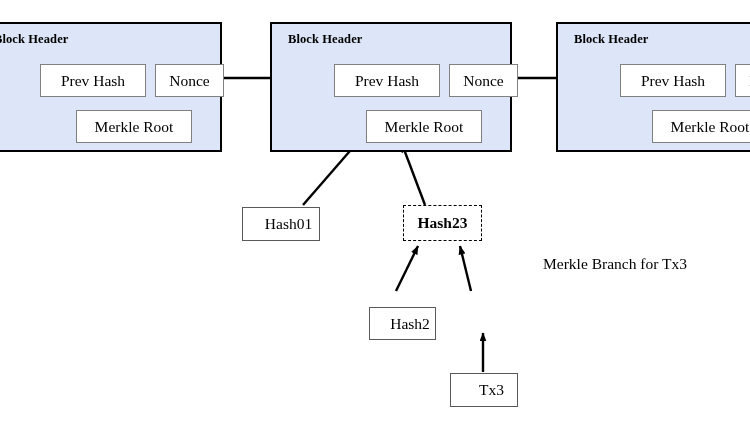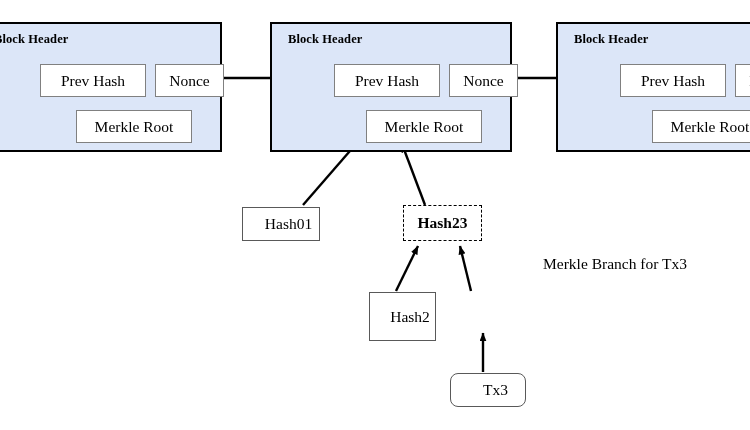--- a/index.html
+++ b/index.html
@@ -134,20 +134,20 @@
   </div>
   <div class="block-title" style="left:574px; top:32px;">Block Header</div>
   <div class="field" style="left:584px; top:64px; width:106px; height:33px;">Prev Hash</div>
   <div class="field" style="left:699px; top:64px; width:69px; height:33px;">Nonce</div>
   <div class="field" style="left:616px; top:110px; width:116px; height:33px;">Merkle Root</div>
 
   <div class="node solid" style="left:242px; top:207px; width:78px; height:34px;">Hash01</div>
 
   <div class="node dashed" style="left:403px; top:205px; width:79px; height:36px;">Hash23</div>
 
-  <div class="node solid" style="left:369px; top:292px; width:67px; height:49px;">Hash2</div>
+  <div class="node solid" style="left:369px; top:307px; width:67px; height:33px;">Hash2</div>
 
 
-  <div class="node solid" style="left:450px; top:373px; width:76px; height:34px;border-radius:8px;">Tx3</div>
+  <div class="node solid" style="left:450px; top:373px; width:68px; height:34px;">Tx3</div>
 
   <div class="caption" style="left:519px; top:255px;margin-left:24px;">Merkle Branch for Tx3</div>
 
 </div>
 
 </body></html>

